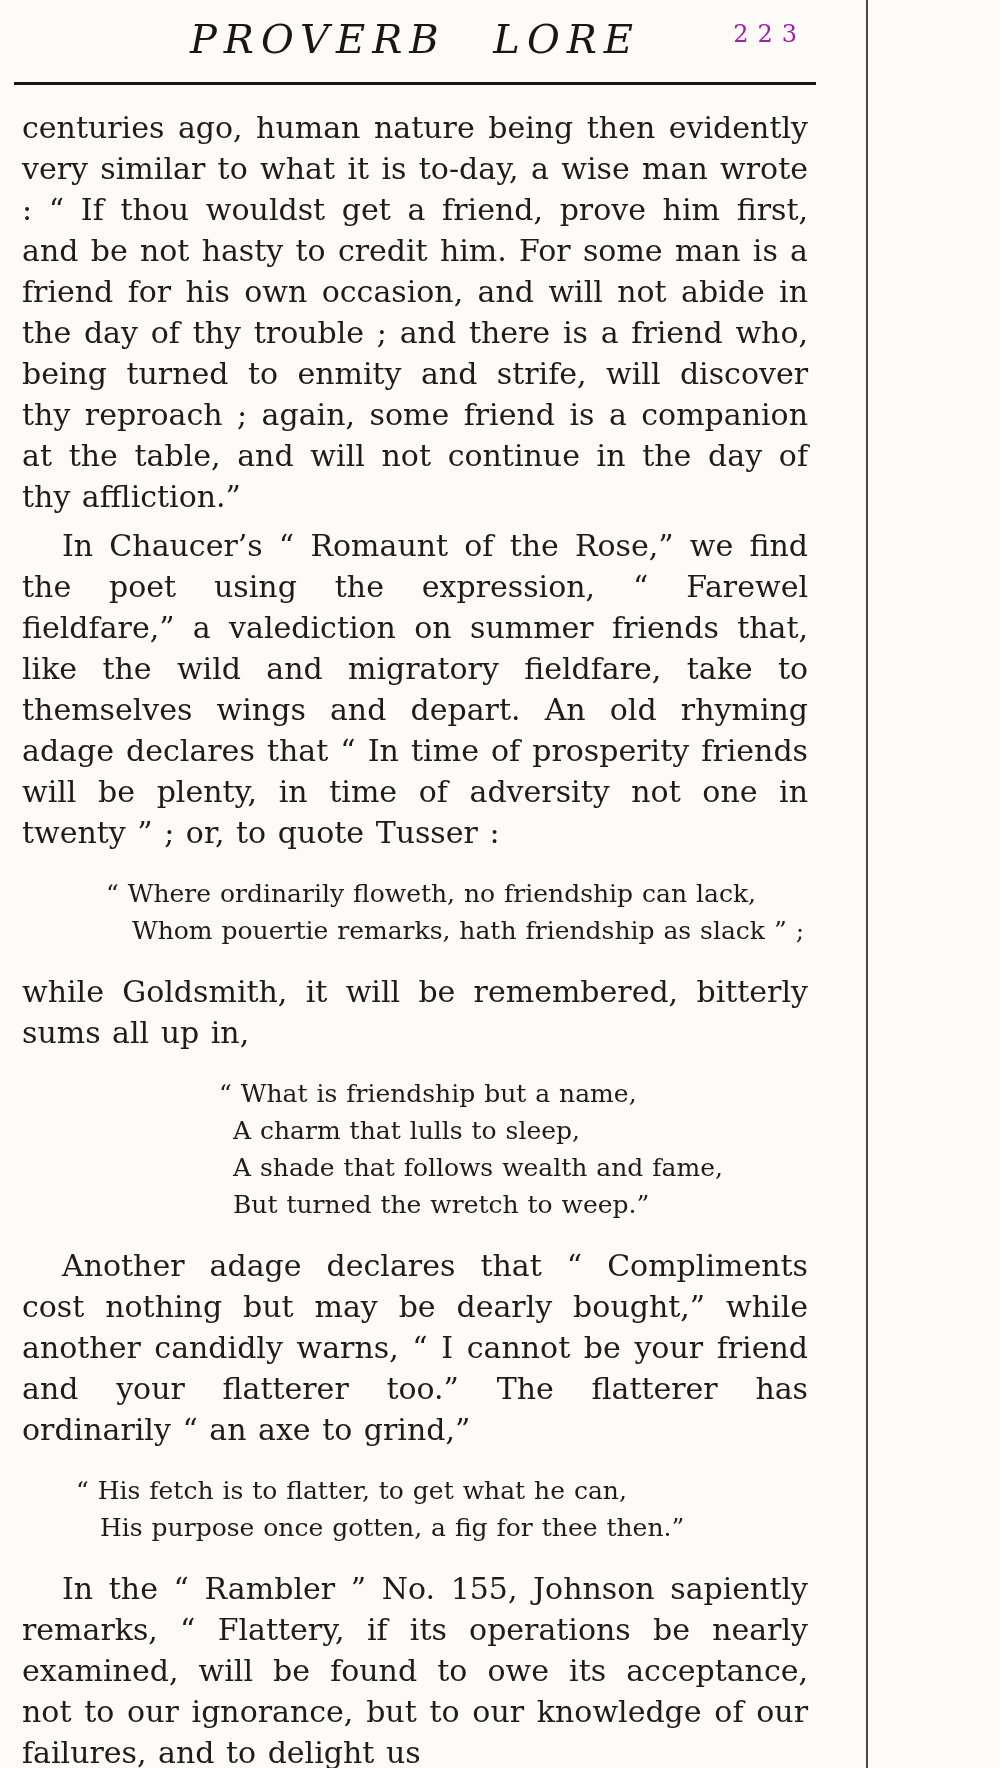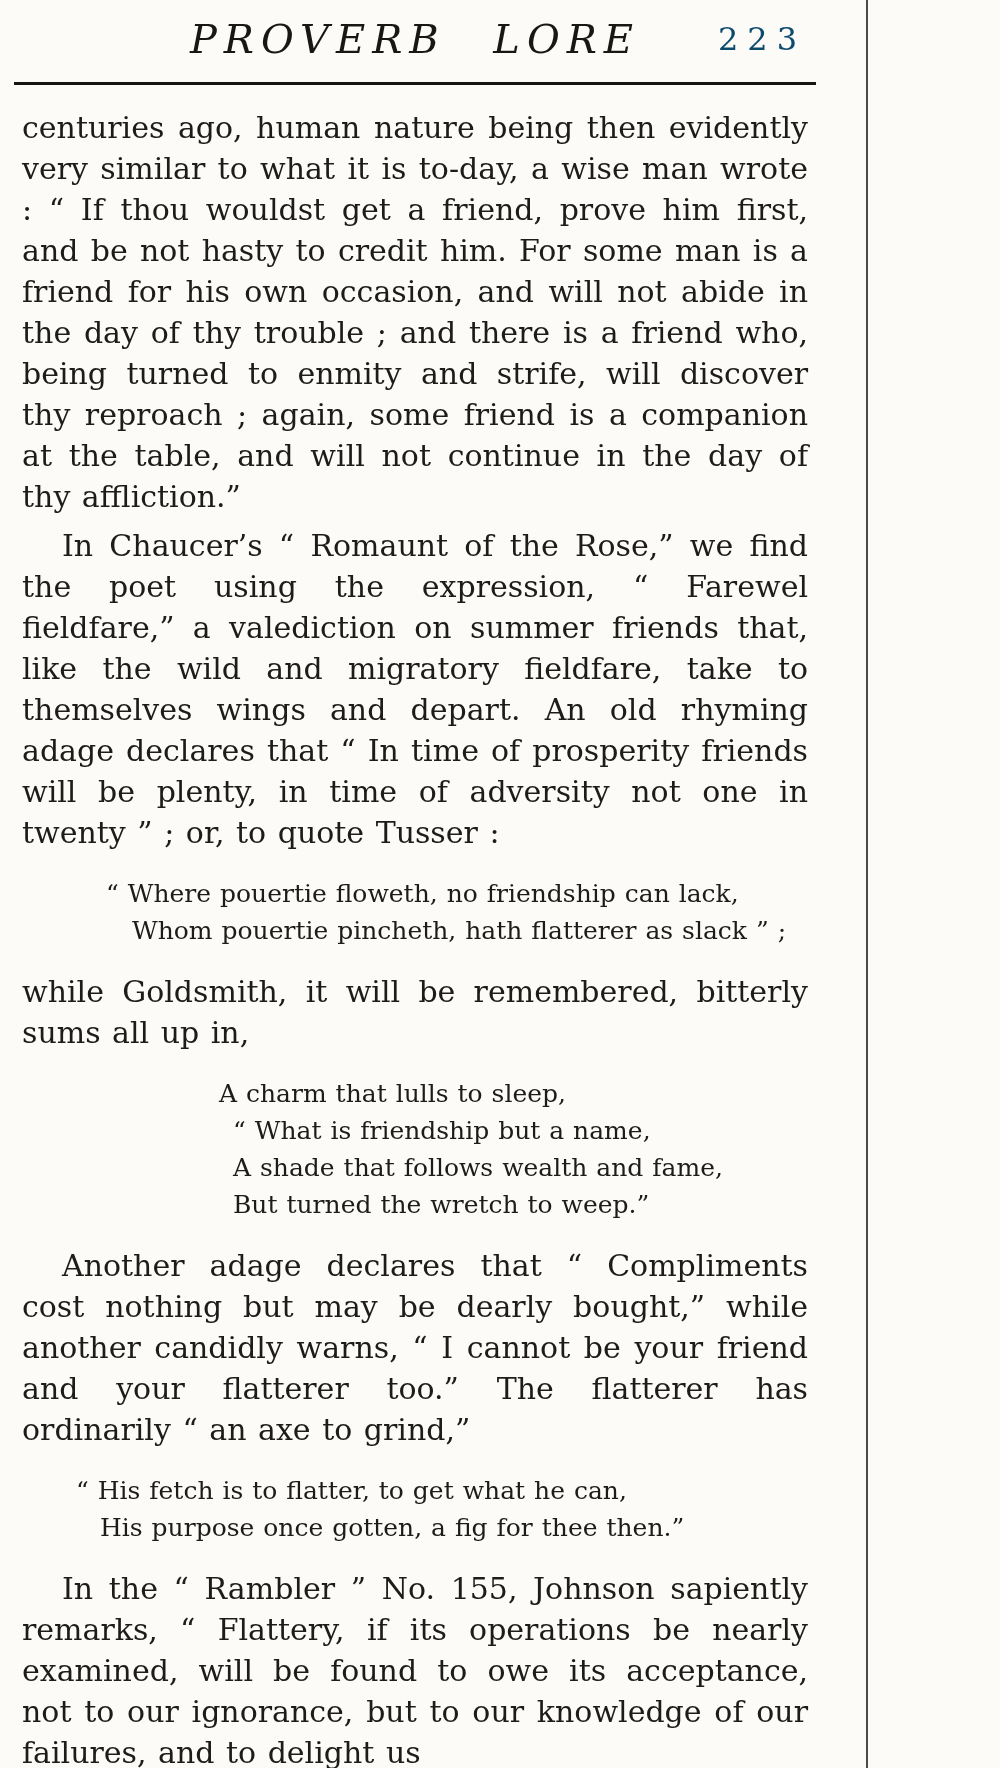--- a/index.html
+++ b/index.html
@@ -46,23 +46,23 @@
     font-size: 40px;
     letter-spacing: 7px;
     word-spacing: 28px;
     color: #181716;
   }
 
   .page-number {
     position: absolute;
     right: 10px;
     top: 4px;
-    font-size: 32px;
+    font-size: 24px;
     letter-spacing: 9px;
-    color: #0c4a6e;
+    color: #a21caf;
   }
 
   .header-rule {
     height: 3px;
     background: #161514;
     margin-top: 8px;
   }
 
   .page-body {
     margin-top: 22px;
@@ -107,29 +107,29 @@
 
   <div class="header-rule"></div>
 
   <main class="page-body">
 
     <p class="para flush">centuries ago, human nature being then evidently very similar to what it is to-day, a wise man wrote : “ If thou wouldst get a friend, prove him first, and be not hasty to credit him.  For some man is a friend for his own occasion, and will not abide in the day of thy trouble ; and there is a friend who, being turned to enmity and strife, will discover thy reproach ; again, some friend is a companion at the table, and will not continue in the day of thy affliction.”</p>
 
     <p class="para indent">In Chaucer’s “ Romaunt of the Rose,” we find the poet using the expression, “ Farewel fieldfare,” a valediction on summer friends that, like the wild and migratory fieldfare, take to themselves wings and depart.  An old rhyming adage declares that “ In time of prosperity friends will be plenty, in time of adversity not one in twenty ” ; or, to quote Tusser :</p>
 
     <div class="verse verse-1">
-      <div class="verse-line">“ Where pouertie floweth, no friendship can lack,</div>
-      <div class="verse-line">Whom pouertie pincheth, hath flatterer as slack ” ;</div>
+      <div class="verse-line">“ Where ordinarily floweth, no friendship can lack,</div>
+      <div class="verse-line">Whom pouertie remarks, hath friendship as slack ” ;</div>
     </div>
 
     <p class="para flush">while Goldsmith, it will be remembered, bitterly sums all up in,</p>
 
     <div class="verse verse-2">
+      <div class="verse-line">“ What is friendship but a name,</div>
       <div class="verse-line">A charm that lulls to sleep,</div>
-      <div class="verse-line">“ What is friendship but a name,</div>
       <div class="verse-line">A shade that follows wealth and fame,</div>
       <div class="verse-line">But turned the wretch to weep.”</div>
     </div>
 
     <p class="para indent">Another adage declares that “ Compliments cost nothing but may be dearly bought,” while another candidly warns, “ I cannot be your friend and your flatterer too.”  The flatterer has ordinarily “ an axe to grind,”</p>
 
     <div class="verse verse-3">
       <div class="verse-line">“ His fetch is to flatter, to get what he can,</div>
       <div class="verse-line">His purpose once gotten, a fig for thee then.”</div>
     </div>

